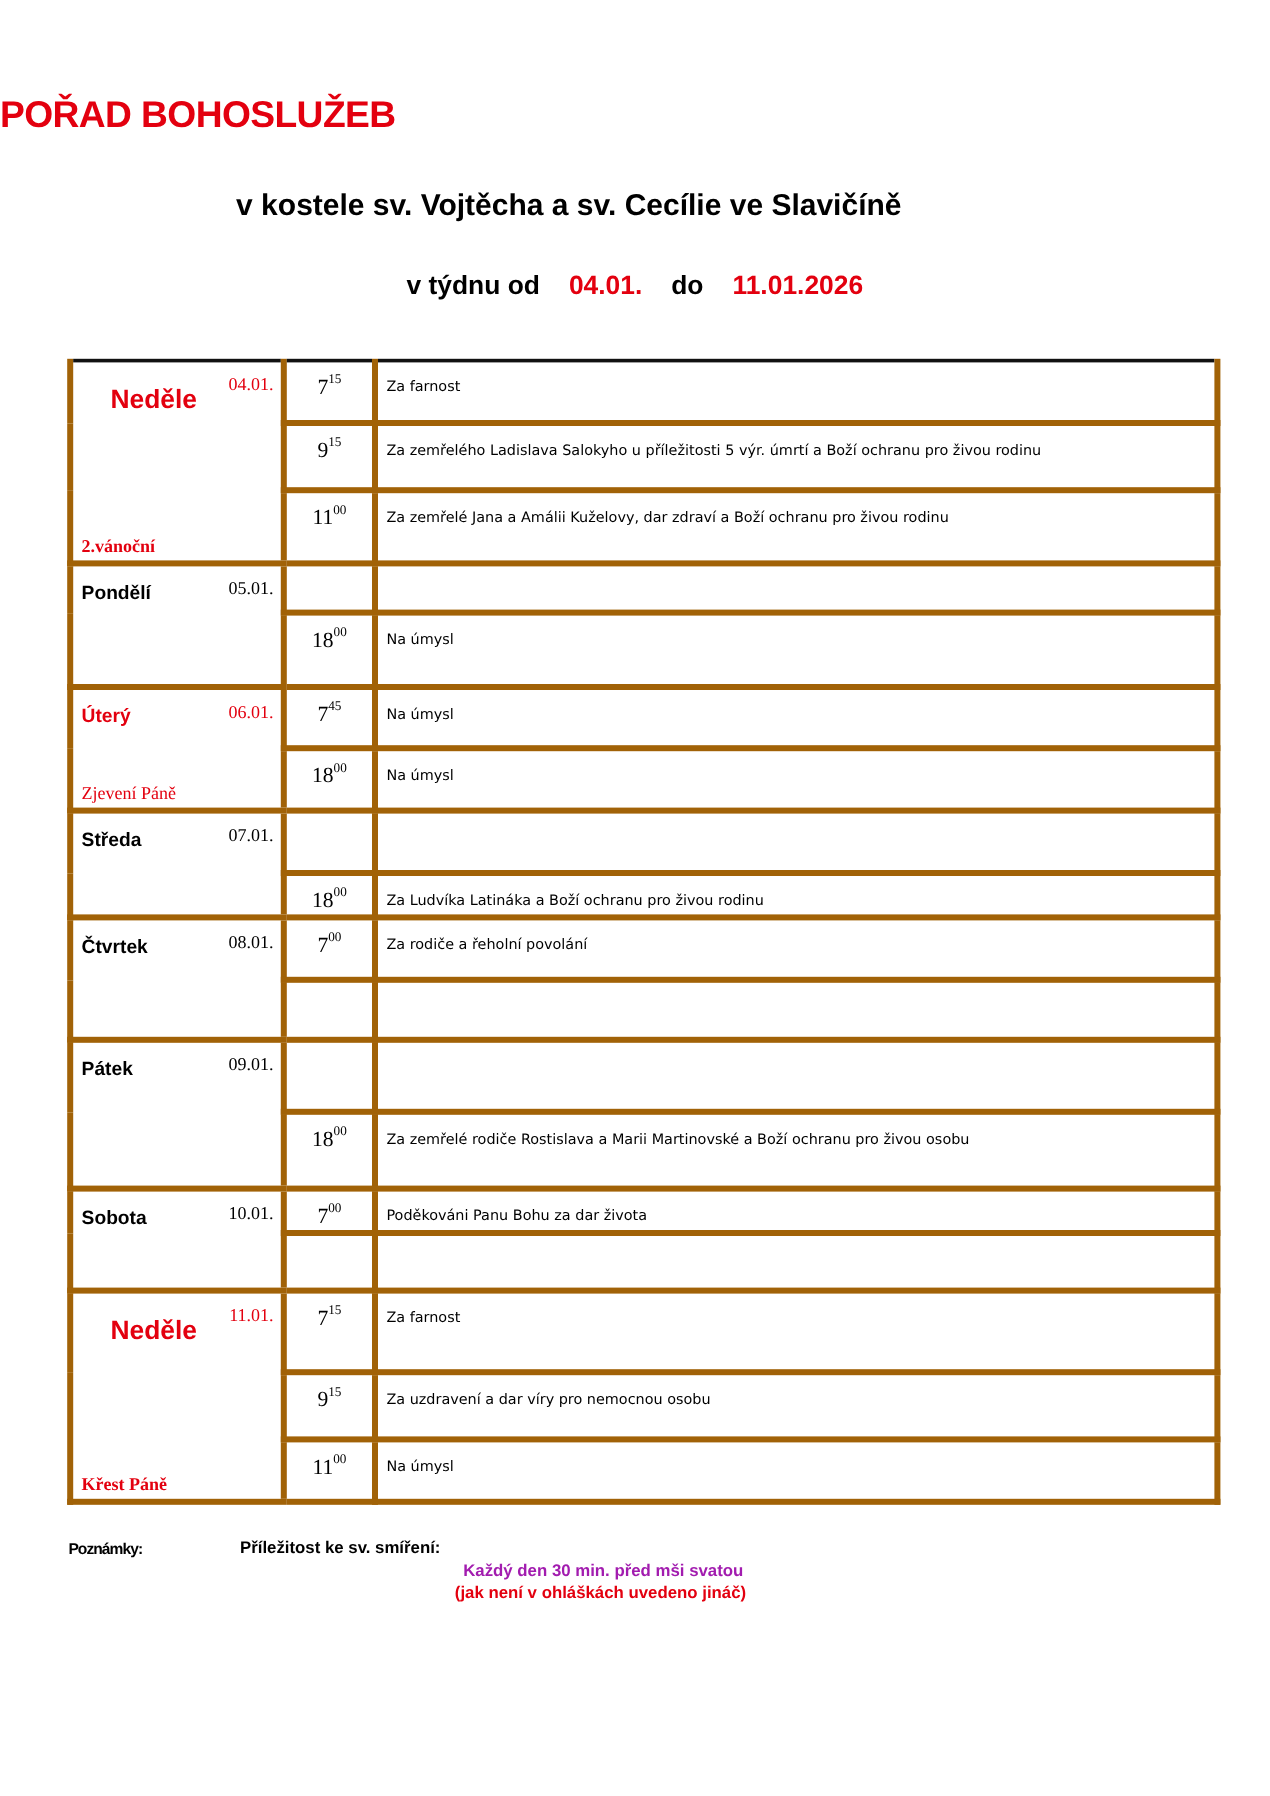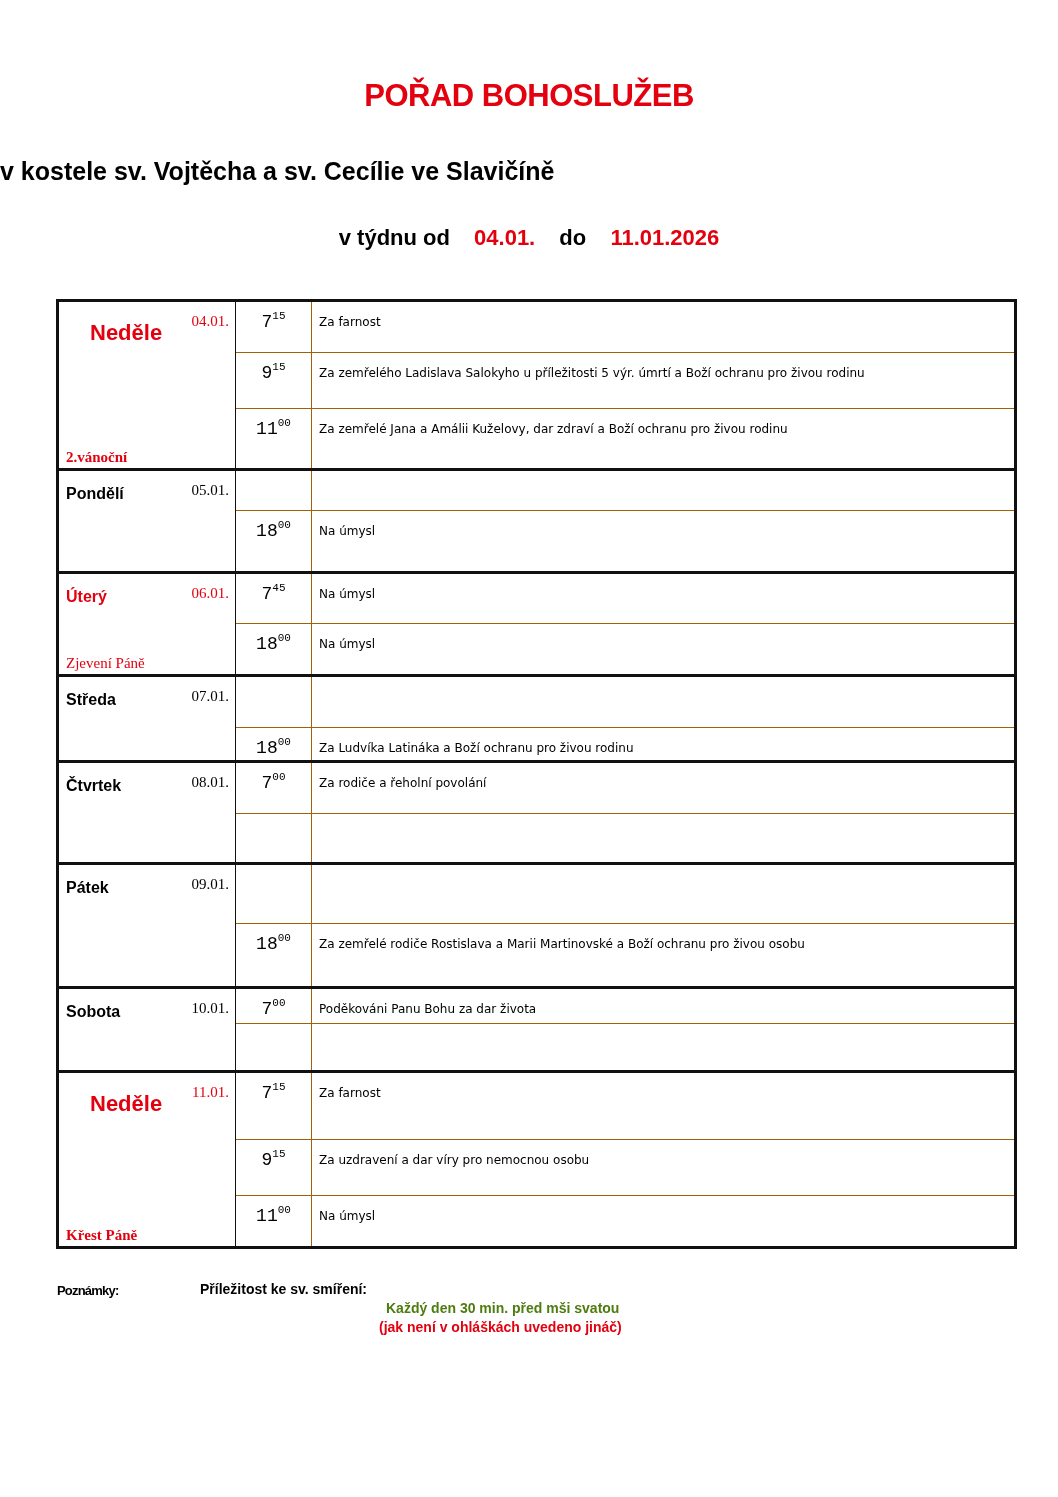--- a/index.html
+++ b/index.html
@@ -1,42 +1,42 @@
 <!DOCTYPE html>
 <html><head>
 <meta charset="utf-8">
 <style>
   html, body { margin:0; padding:0; background:#ffffff; }
   body { width:1058px; height:1497px; position:relative; overflow:hidden; font-family:"Liberation Sans", sans-serif; color:#000; }
-  .title { position:absolute; top:78px; left:0; width:1058px; text-align:center; font-weight:bold; font-size:31px; color:#e3000f; letter-spacing:-0.5px; }
-  .subtitle { position:absolute; top:157px; left:0; width:948px; font-weight:bold; font-size:25px; }
+  .title { position:absolute; top:78px; left:0; width:1058px; font-weight:bold; font-size:31px; color:#e3000f; letter-spacing:-0.5px; }
+  .subtitle { position:absolute; top:157px; left:0; width:948px; text-align:center; font-weight:bold; font-size:25px; }
   .week { position:absolute; top:225px; left:0; width:1058px; text-align:center; font-weight:bold; font-size:22px; }
   .week .red { color:#e3000f; }
   .week .gap { display:inline-block; width:18px; }
 
   table.sched { position:absolute; top:299px; left:56px; width:961px; border-collapse:collapse; table-layout:fixed; border:3px solid #111; }
-  table.sched td { border:1px solid #a16207; padding:0; vertical-align:top; }
+  table.sched td { border:5px solid #a16207; padding:0; vertical-align:top; }
   table.sched col.c1 { width:178px; }
   table.sched col.c2 { width:76px; }
   tr.daystart td { border-top:3px solid #111; }
   td.daycell { border-right:1.5px solid #111 !important; position:relative; }
   .dayname { position:absolute; left:7px; top:14px; font-weight:bold; font-size:16px; }
   .dayname.big { font-size:22px; top:18px;margin-left:24px; }
   .dayname.red { color:#e3000f; }
   .daydate { position:absolute; right:6px; top:11px; font-family:"Liberation Serif", serif; font-size:15px; }
   .daydate.red { color:#e3000f; }
   .feast { position:absolute; left:7px; bottom:2px; font-family:"Liberation Serif", serif; font-size:15px; color:#e3000f; }
   .feast.bold { font-weight:bold; }
-  td.time { text-align:center; font-family:Liberation Mono, monospace; font-size:18px; padding-top:10px !important; }
+  td.time { text-align:center; font-family:Liberation Serif, serif; font-size:18px; padding-top:10px !important; }
   td.time sup { font-size:11px; vertical-align:top; position:relative; top:-2px; }
   td.intent { font-family:"DejaVu Sans", sans-serif; font-size:12px; padding:8px 6px 0 7px !important; line-height:24px; }
 
   .notes-label { position:absolute; top:1283px; left:57px; font-weight:bold; font-size:13px; letter-spacing:-0.8px; }
   .notes-head { position:absolute; top:1281px; left:176px; font-weight:bold; font-size:14px;padding-left:24px; }
-  .notes-line1 { position:absolute; top:1300px; left:386px; font-weight:bold; font-size:14px; color:#4d7c0f;text-align:right; }
+  .notes-line1 { position:absolute; top:1300px; left:386px; font-weight:bold; font-size:14px; color:#a21caf;text-align:right; }
   .notes-line2 { position:absolute; top:1319px; left:379px; font-weight:bold; font-size:14px; color:#e3000f; }
 </style>
 </head>
 <body>
 
 <div class="title">POŘAD BOHOSLUŽEB</div>
 <div class="subtitle">v kostele sv. Vojtěcha a sv. Cecílie ve Slavičíně</div>
 <div class="week">
   <span>v týdnu od</span><span class="gap"></span>
   <span class="red">04.01.</span><span class="gap"></span>

